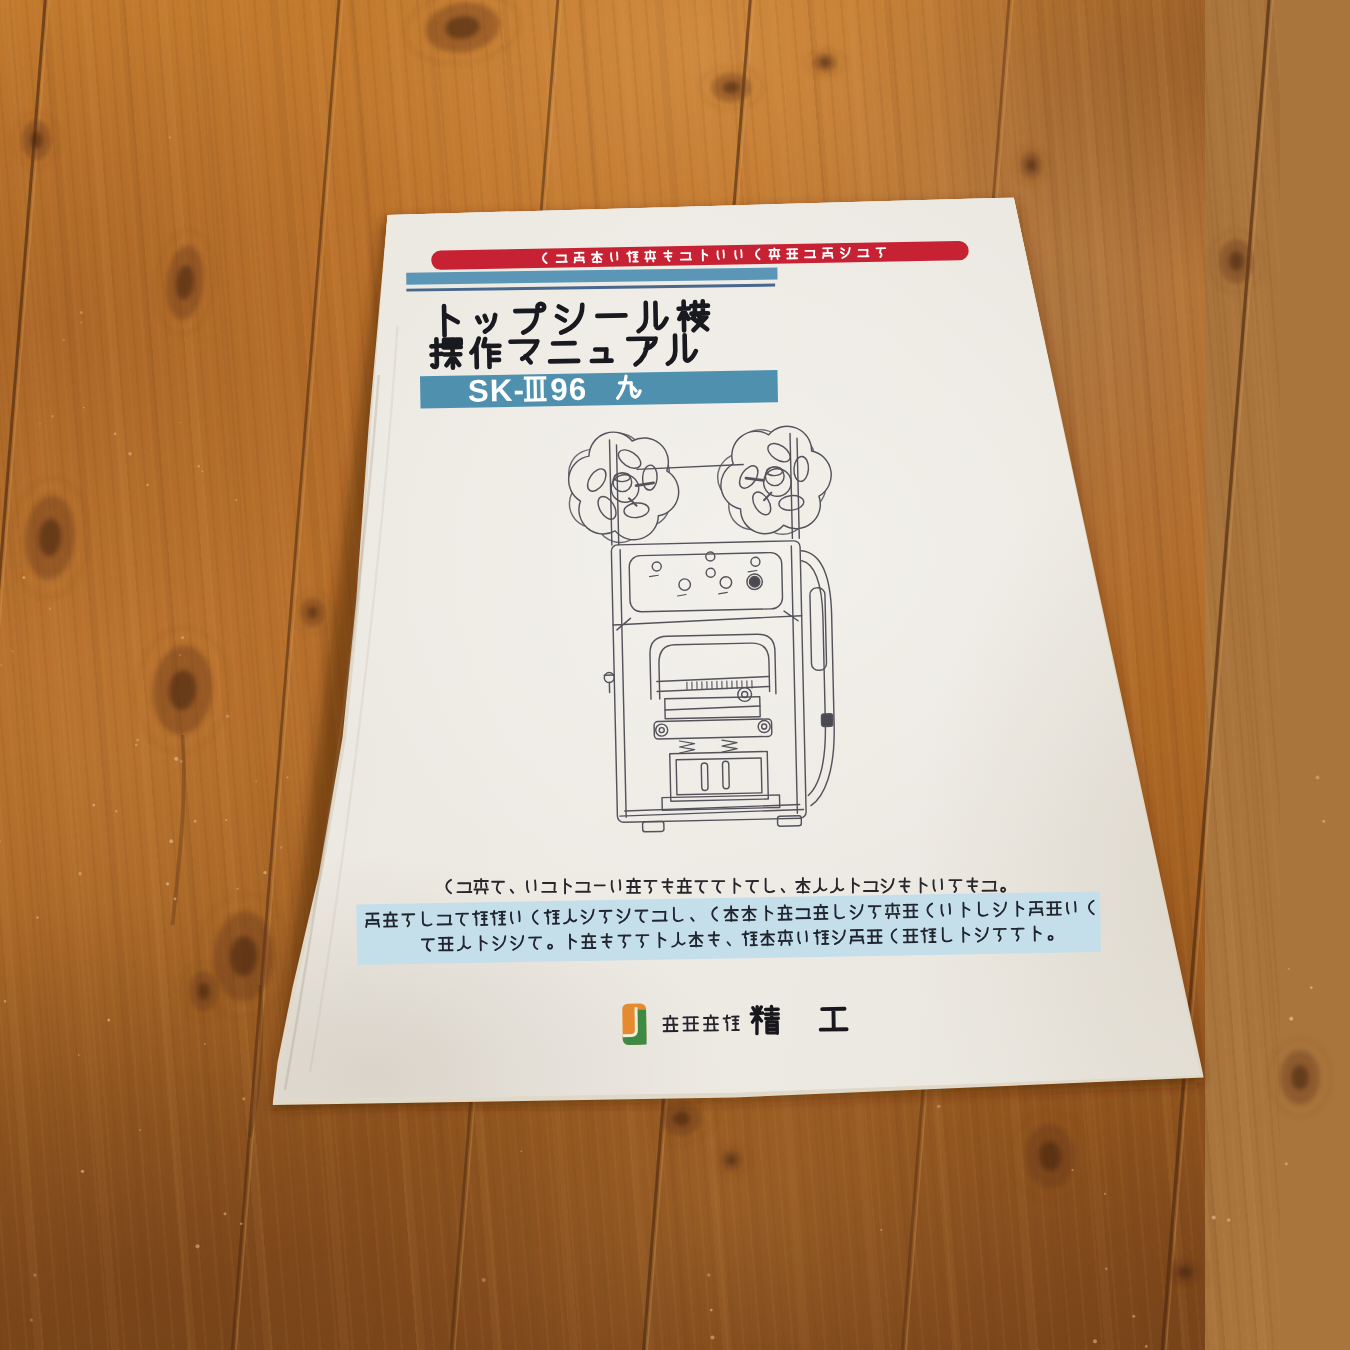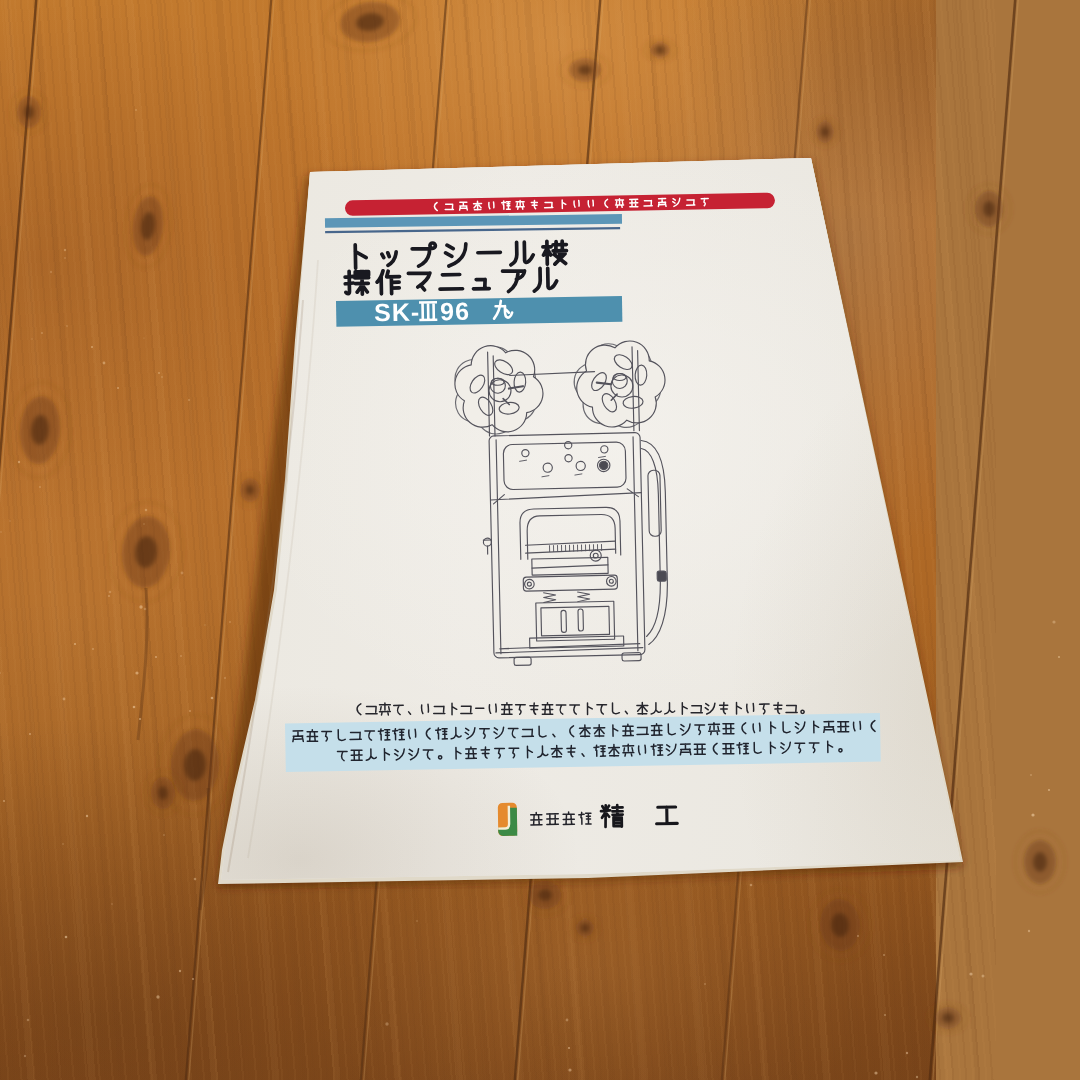--- a/index.html
+++ b/index.html
@@ -1,15 +1,15 @@
 <!DOCTYPE html>
 <html><head><meta charset="utf-8">
 <style>
 html,body{margin:0;padding:0;width:1080px;height:1080px;overflow:hidden;background:#a9753d;font-family:"Liberation Sans",sans-serif;}
-#stage{position:absolute;inset:0;width:936px;height:1080px;}
+#stage{position:absolute;inset:0;width:936px;height:1080px;padding-left:28px;}
 .abs{position:absolute;}
 </style></head><body>
 <div id="stage">
 
 <div class="abs" style="inset:0;background:
  linear-gradient(176deg, #c27a2e 0%, #be742c 22%, #b46c28 45%, #a66322 68%, #985920 86%, #884e1d 100%);"></div>
 
 <div class="abs" style="inset:0;background:
  radial-gradient(420px 300px at 560px 40px, rgba(225,160,85,0.45), rgba(225,160,85,0) 70%),
  radial-gradient(500px 380px at 40px 260px, rgba(125,70,28,0.30), rgba(125,70,28,0) 70%),

